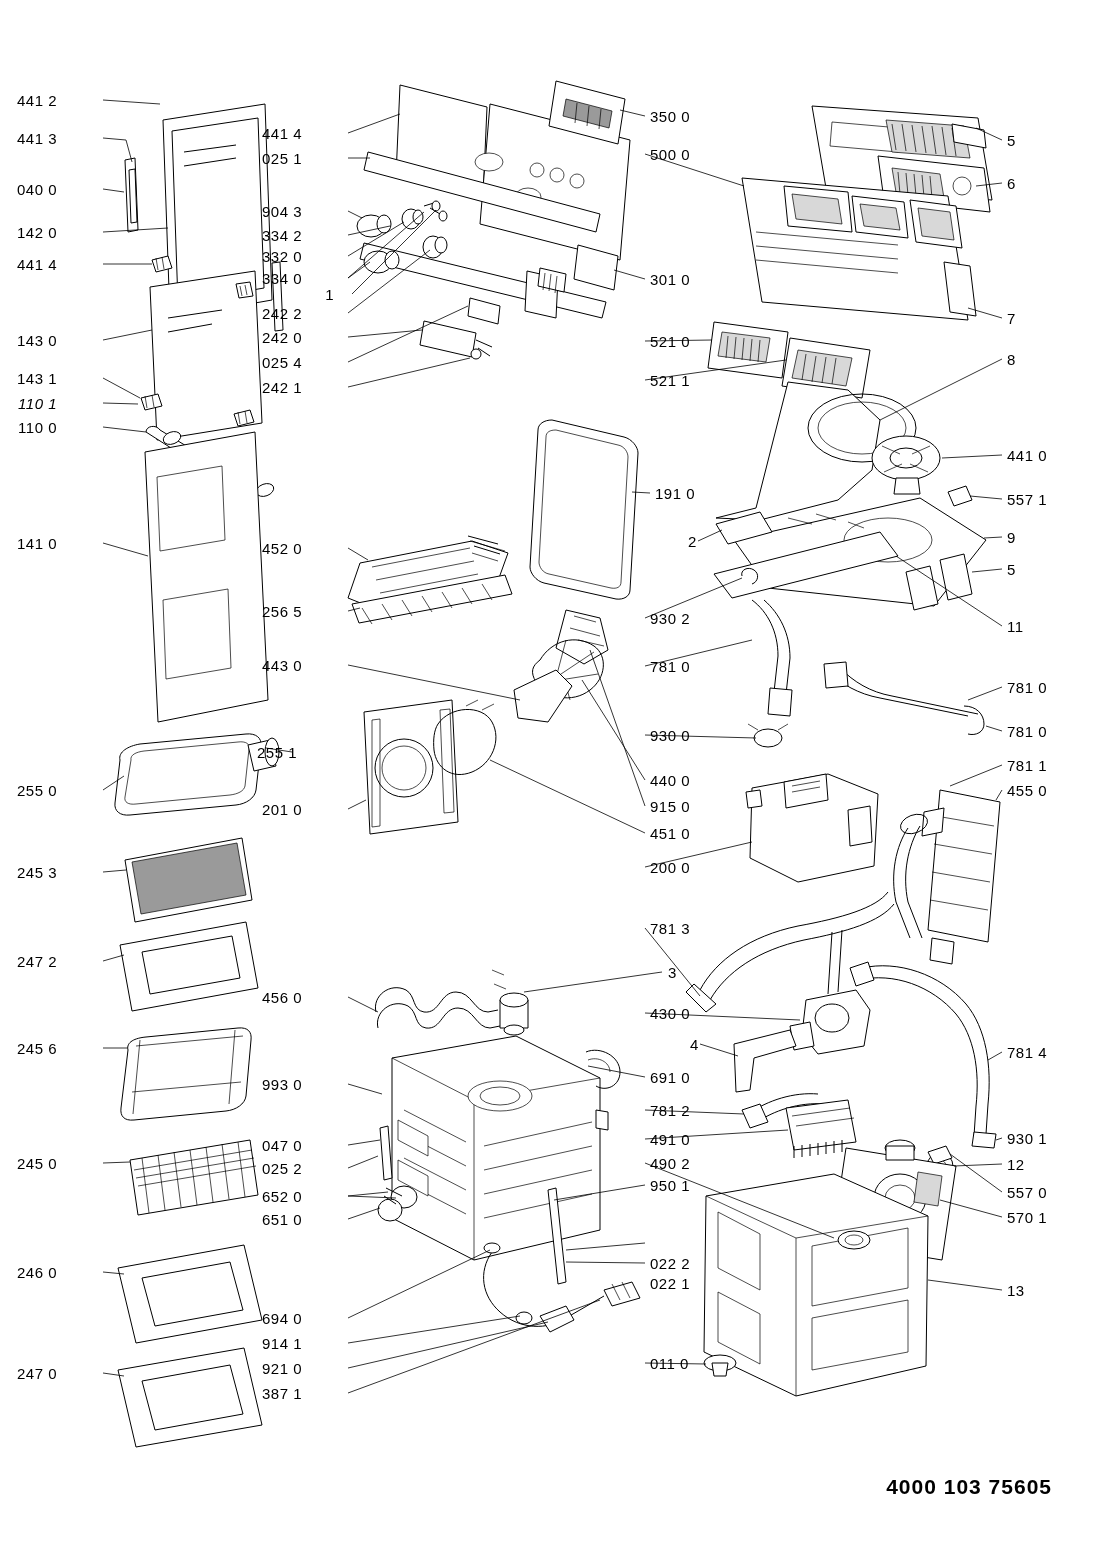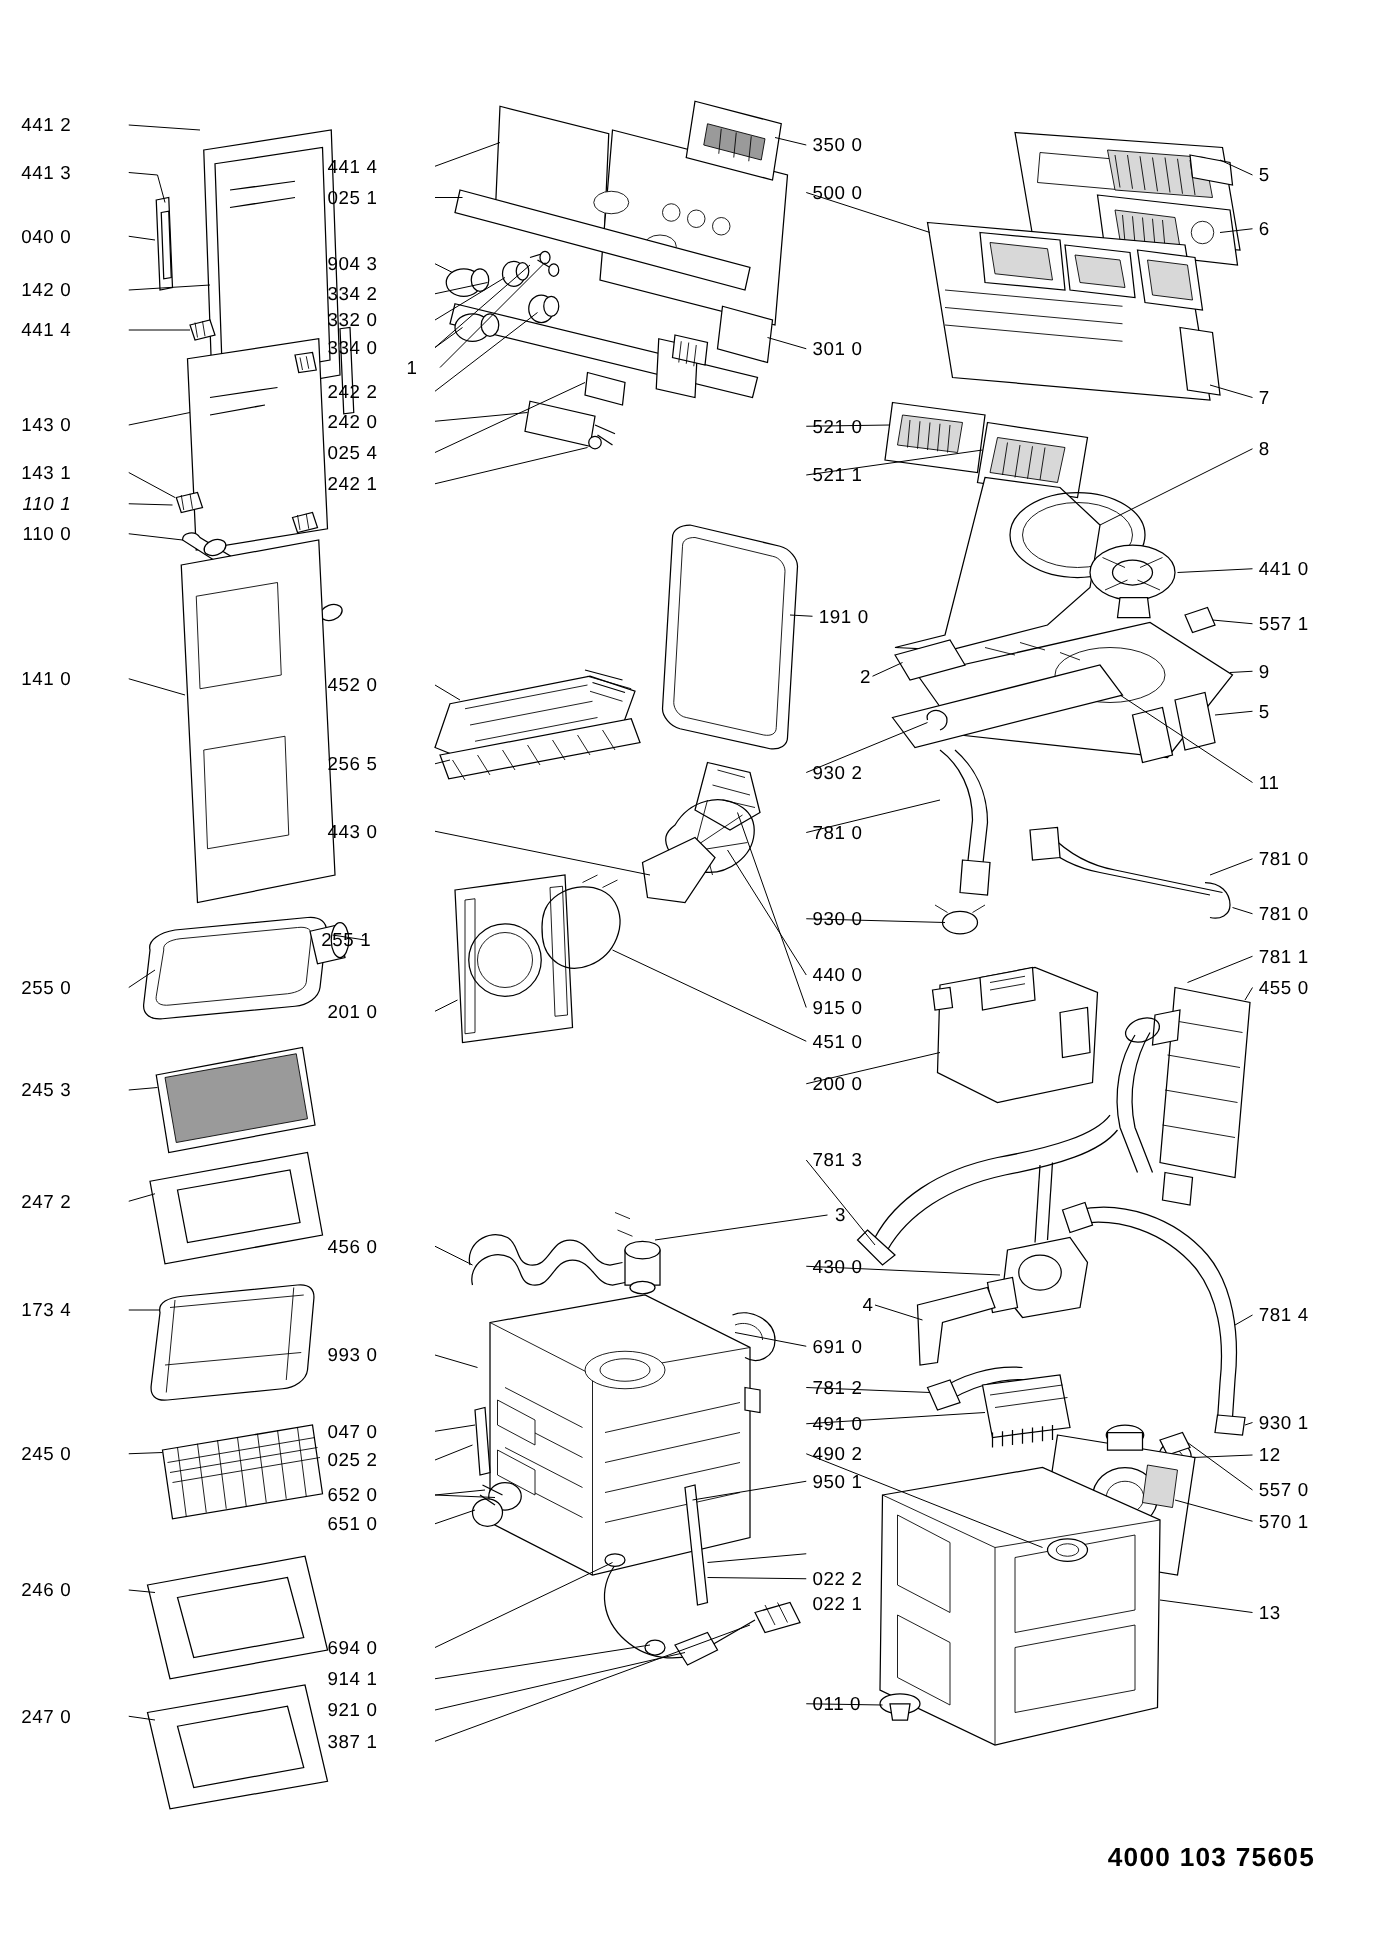--- a/index.html
+++ b/index.html
@@ -451,21 +451,21 @@
       <div class="lbl r" style="left: 11px; width: 46px; top: 225px;">142 0</div>
       <div class="lbl r" style="left: 11px; width: 46px; top: 257px;">441 4</div>
       <div class="lbl r" style="left: 11px; width: 46px; top: 333px;">143 0</div>
       <div class="lbl r" style="left: 11px; width: 46px; top: 371px;">143 1</div>
       <div class="lbl r" style="left: 11px; width: 46px; top: 396px; font-style: italic;">110 1</div>
       <div class="lbl r" style="left: 11px; width: 46px; top: 420px;">110 0</div>
       <div class="lbl r" style="left: 11px; width: 46px; top: 536px;">141 0</div>
       <div class="lbl r" style="left: 11px; width: 46px; top: 783px;">255 0</div>
       <div class="lbl r" style="left: 11px; width: 46px; top: 865px;">245 3</div>
       <div class="lbl r" style="left: 11px; width: 46px; top: 954px;">247 2</div>
-      <div class="lbl r" style="left: 11px; width: 46px; top: 1041px;">173 4</div>
+      <div class="lbl r" style="left: 11px; width: 46px; top: 1041px;">245 6</div>
       <div class="lbl r" style="left: 11px; width: 46px; top: 1156px;">245 0</div>
       <div class="lbl r" style="left: 11px; width: 46px; top: 1265px;">246 0</div>
       <div class="lbl r" style="left: 11px; width: 46px; top: 1366px;">247 0</div>
       <div class="lbl r" style="left: 256px; width: 46px; top: 126px;">441 4</div>
       <div class="lbl r" style="left: 256px; width: 46px; top: 151px;">025 1</div>
       <div class="lbl r" style="left: 256px; width: 46px; top: 204px;">904 3</div>
       <div class="lbl r" style="left: 256px; width: 46px; top: 228px;">334 2</div>
       <div class="lbl r" style="left: 256px; width: 46px; top: 249px;">332 0</div>
       <div class="lbl r" style="left: 256px; width: 46px; top: 271px;">334 0</div>
       <div class="lbl r" style="left: 288px; width: 46px; top: 287px;">1</div>

